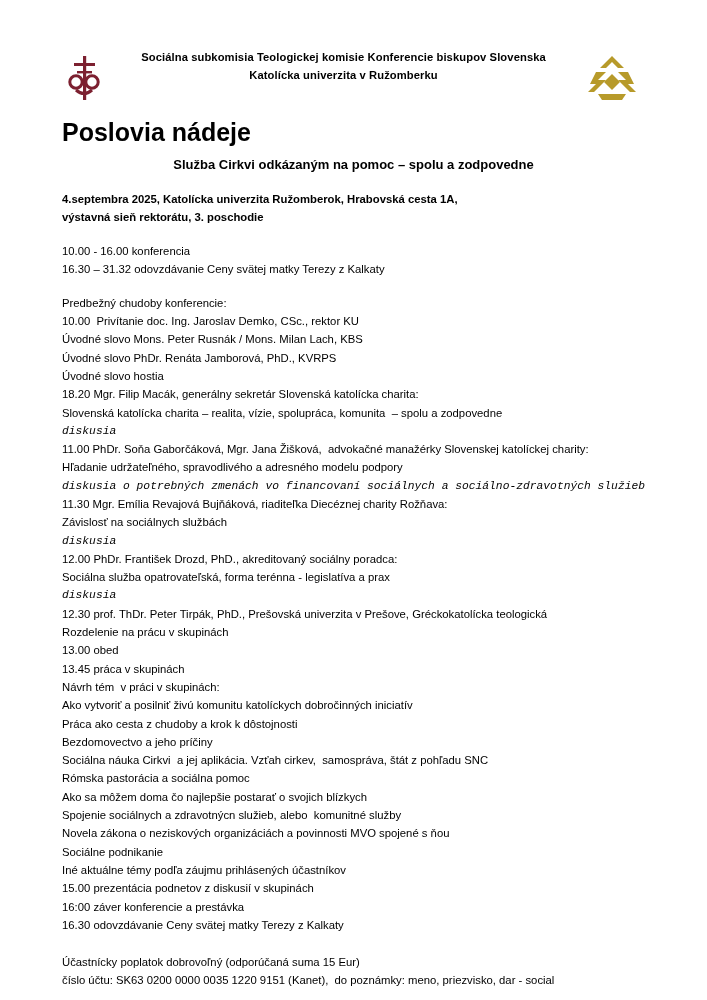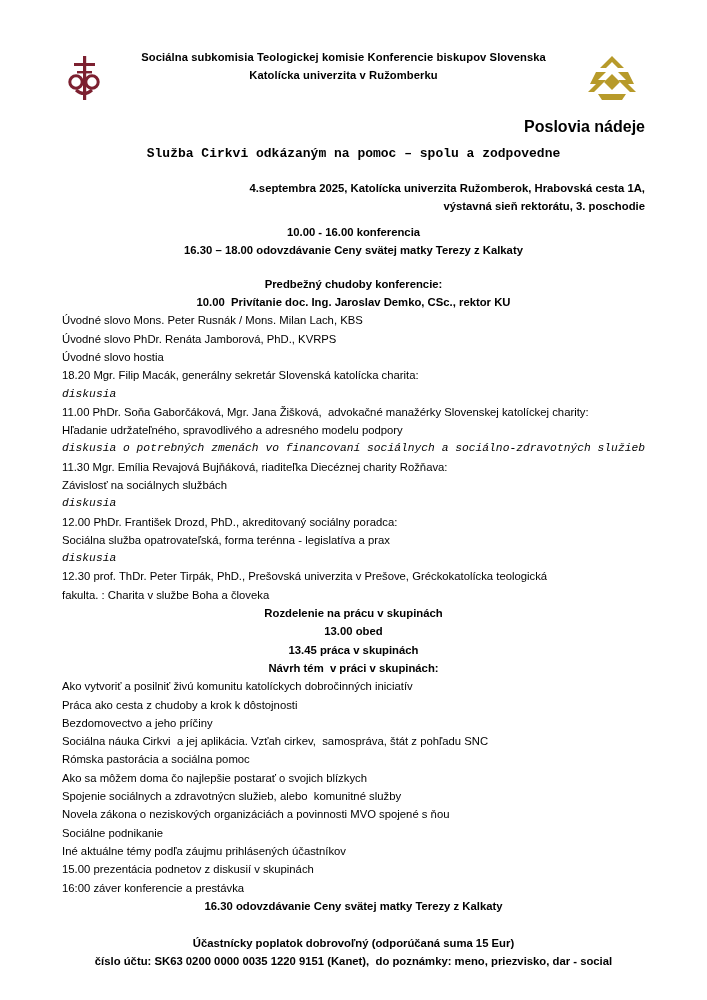--- a/index.html
+++ b/index.html
@@ -51,47 +51,46 @@
     padding: 0 6px;
   }
   .header-line {
     font-size: 11.2px;
     font-weight: bold;
     line-height: 1.65;
     letter-spacing: 0.1px;
   }
   
   .title {
-    text-align: right;
-    font-size: 16px;
+    text-align: left;
+    font-size: 25px;
     font-weight: bold;
     margin-top: 16px;
     margin-bottom: 10px;
   }
   .subtitle {
     text-align: center;
     font-size: 13px;
     font-weight: bold;
     margin-bottom: 18px;
-    font-family: Liberation Mono, monospace;
   }
   .venue {
-    text-align: right;
+    text-align: left;
     font-size: 11.3px;
     font-weight: bold;
     line-height: 1.6;
-    margin-bottom: 8px;
+    margin-bottom: 16px;
   }
   
   .line {
     font-size: 11.3px;
     line-height: 1.62;
     white-space: pre-wrap;
   }
-  .line.bold { font-weight: bold; text-align: center; }
+  .line.bold { font-weight: normal; }
   .line.italic { font-style: italic; font-family: Liberation Mono, monospace; }
   .spacer-md { height: 15px; }
   .spacer-lg { height: 19px; }
   
   .logo-left svg, .logo-right svg { display: block; }
 </style>
 </head>
 <body>
 
 <div class="page">
@@ -131,45 +130,45 @@
   <div class="title">Poslovia nádeje</div>
   <div class="subtitle">Služba Cirkvi odkázaným na pomoc – spolu a zodpovedne</div>
 
   <div class="venue">
     <div>4.septembra 2025, Katolícka univerzita Ružomberok, Hrabovská cesta 1A,</div>
     <div>výstavná sieň rektorátu, 3. poschodie</div>
   </div>
 
   <div>
     <div class="line bold">10.00 - 16.00 konferencia</div>
-    <div class="line bold">16.30 – 18.00 odovzdávanie Ceny svätej matky Terezy z Kalkaty</div>
+    <div class="line bold">16.30 – 31.32 odovzdávanie Ceny svätej matky Terezy z Kalkaty</div>
   </div>
 
   <div class="spacer-md"></div>
 
   <div class="line bold">Predbežný chudoby konferencie:</div>
 
   <div>
     <div class="line bold">10.00  Privítanie doc. Ing. Jaroslav Demko, CSc., rektor KU</div>
     <div class="line">Úvodné slovo Mons. Peter Rusnák / Mons. Milan Lach, KBS</div>
     <div class="line">Úvodné slovo PhDr. Renáta Jamborová, PhD., KVRPS</div>
     <div class="line">Úvodné slovo hostia</div>
     <div class="line">18.20 Mgr. Filip Macák, generálny sekretár Slovenská katolícka charita:</div>
+    <div class="line">Slovenská katolícka charita – realita, vízie, spolupráca, komunita  – spolu a zodpovedne</div>
     <div class="line italic">diskusia</div>
     <div class="line">11.00 PhDr. Soňa Gaborčáková, Mgr. Jana Žišková,  advokačné manažérky Slovenskej katolíckej charity:</div>
     <div class="line">Hľadanie udržateľného, spravodlivého a adresného modelu podpory</div>
     <div class="line italic">diskusia o potrebných zmenách vo financovaní sociálnych a sociálno-zdravotných služieb</div>
     <div class="line">11.30 Mgr. Emília Revajová Bujňáková, riaditeľka Diecéznej charity Rožňava:</div>
     <div class="line">Závislosť na sociálnych službách</div>
     <div class="line italic">diskusia</div>
     <div class="line">12.00 PhDr. František Drozd, PhD., akreditovaný sociálny poradca:</div>
     <div class="line">Sociálna služba opatrovateľská, forma terénna - legislatíva a prax</div>
     <div class="line italic">diskusia</div>
     <div class="line">12.30 prof. ThDr. Peter Tirpák, PhD., Prešovská univerzita v Prešove, Gréckokatolícka teologická</div>
-    <div class="line">fakulta. : Charita v službe Boha a človeka</div>
     <div class="line bold">Rozdelenie na prácu v skupinách</div>
     <div class="line bold">13.00 obed</div>
     <div class="line bold">13.45 práca v skupinách</div>
     <div class="line bold">Návrh tém  v práci v skupinách:</div>
     <div class="line">Ako vytvoriť a posilniť živú komunitu katolíckych dobročinných iniciatív</div>
     <div class="line">Práca ako cesta z chudoby a krok k dôstojnosti</div>
     <div class="line">Bezdomovectvo a jeho príčiny</div>
     <div class="line">Sociálna náuka Cirkvi  a jej aplikácia. Vzťah cirkev,  samospráva, štát z pohľadu SNC</div>
     <div class="line">Rómska pastorácia a sociálna pomoc</div>
     <div class="line">Ako sa môžem doma čo najlepšie postarať o svojich blízkych</div>

